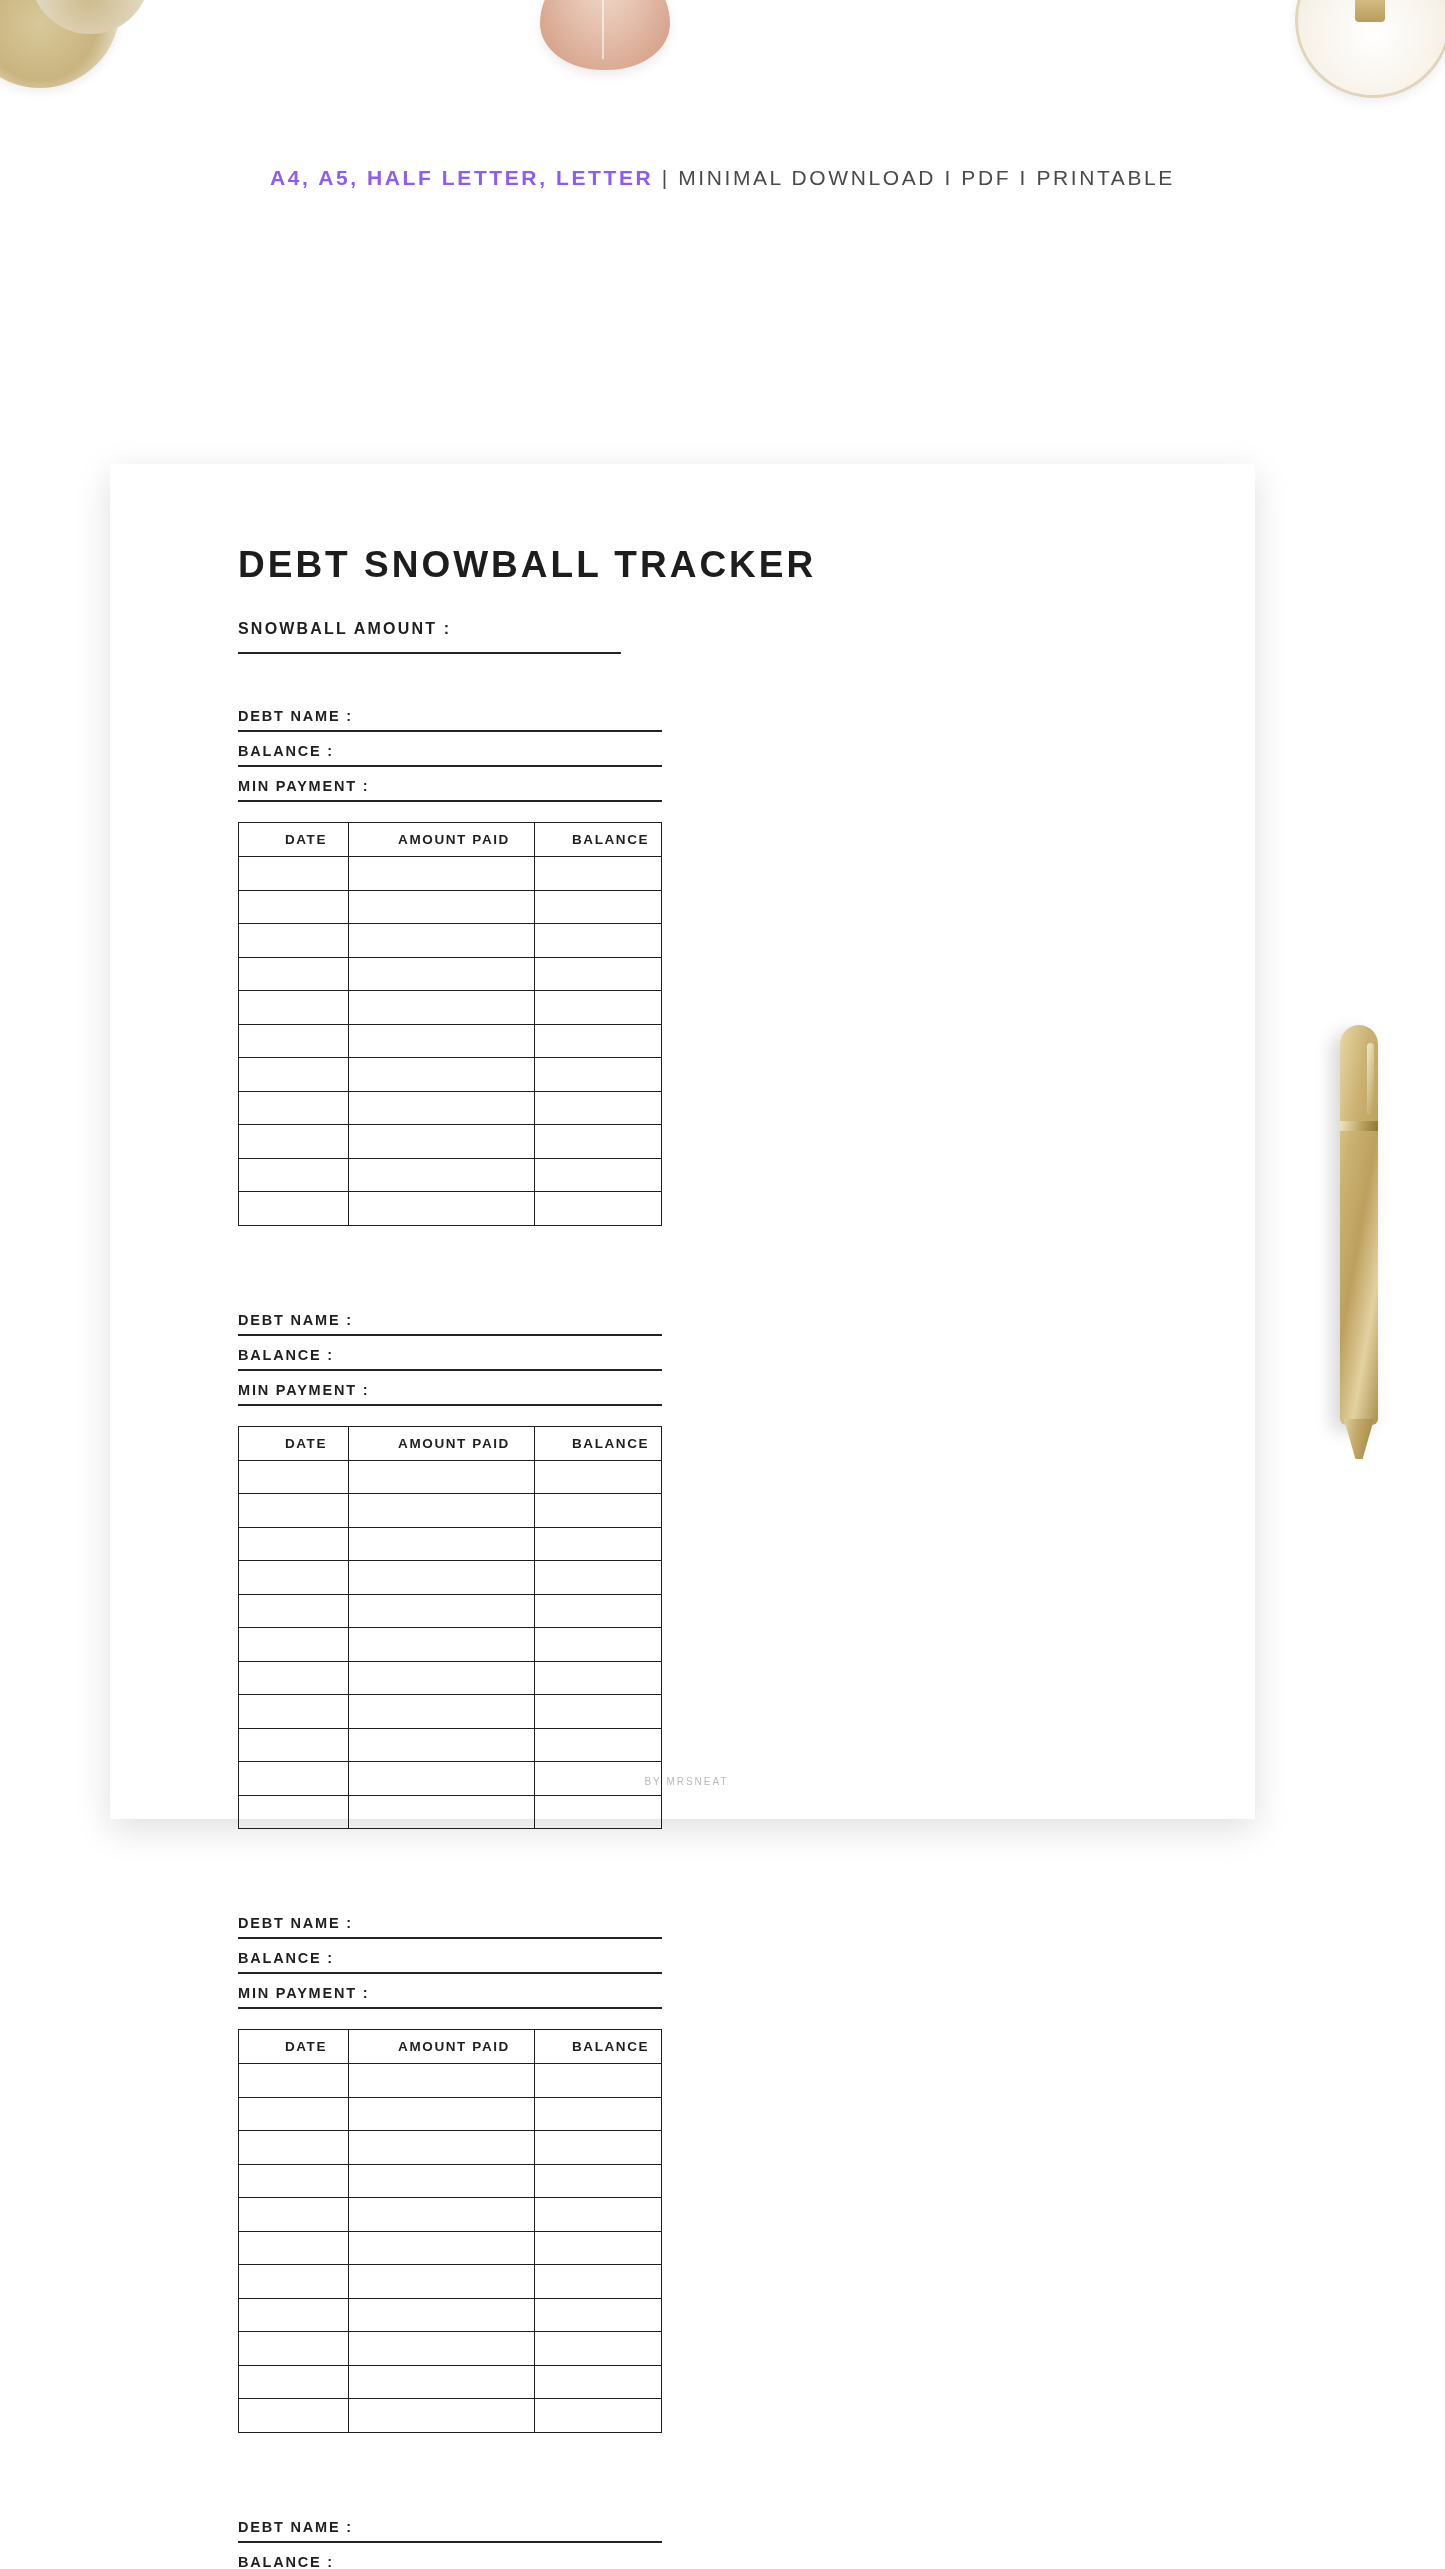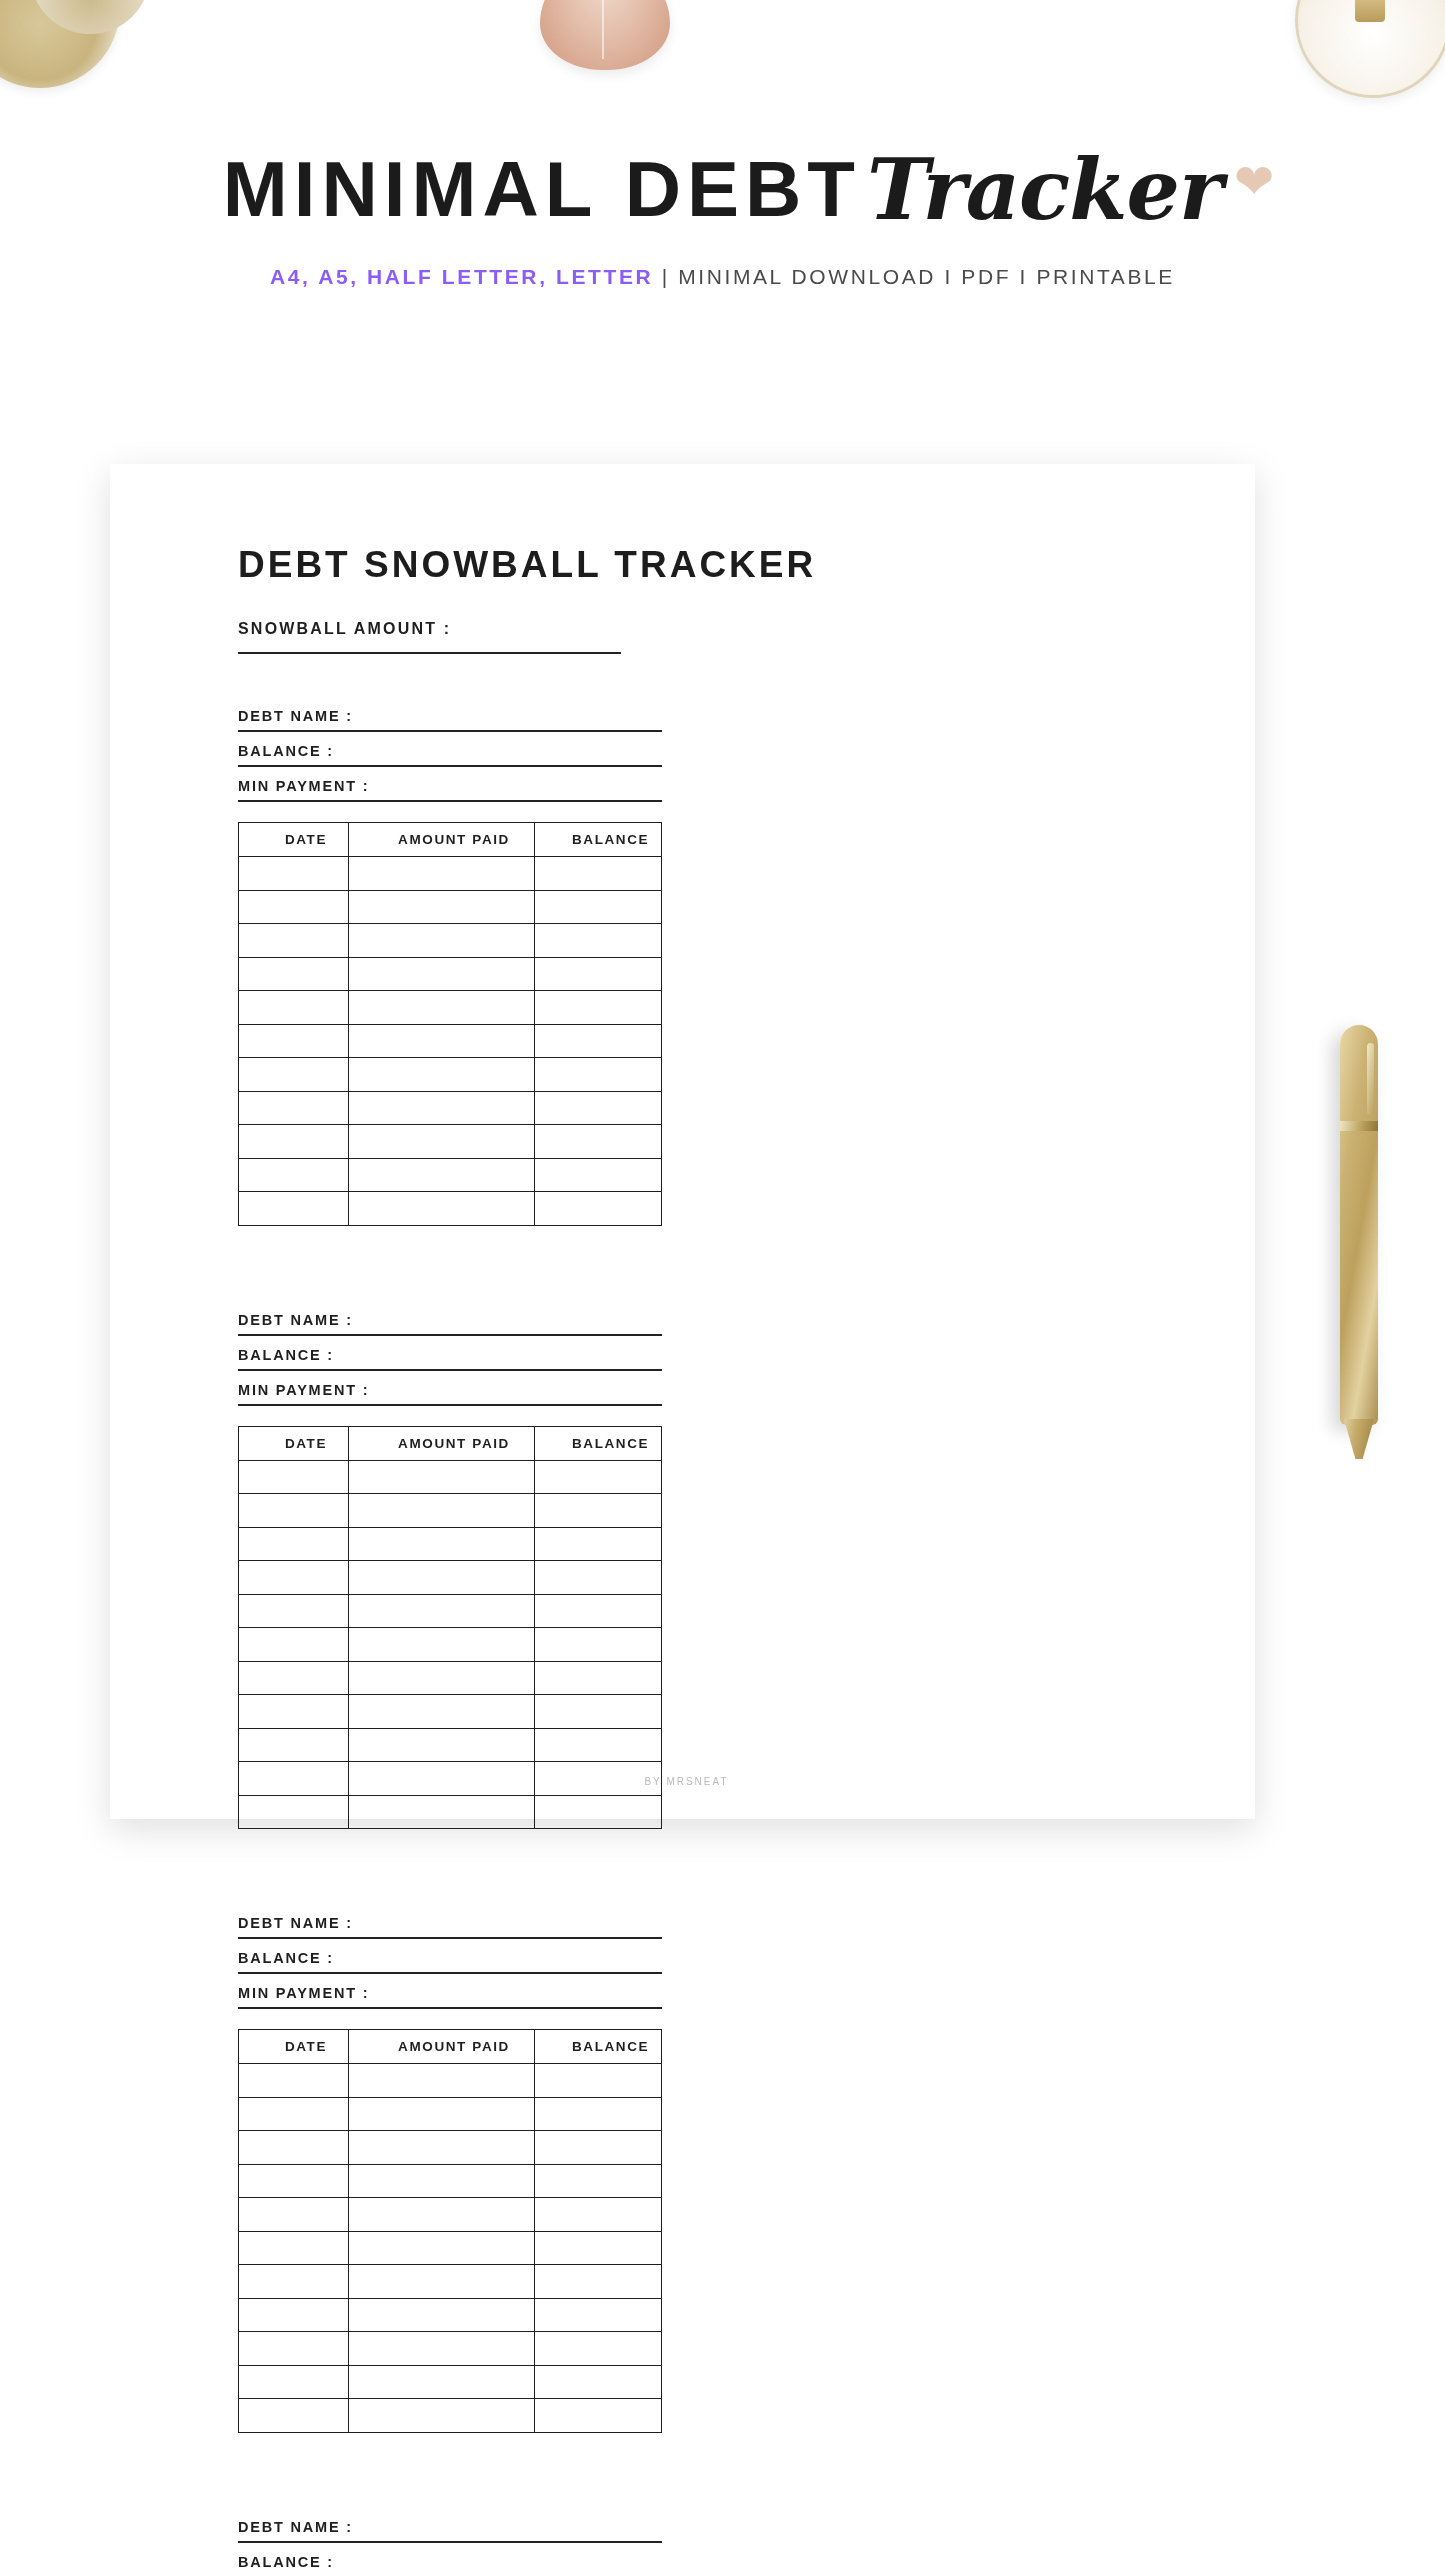--- a/index.html
+++ b/index.html
@@ -265,24 +265,20 @@
 
 <div class="deco-band">
   <div class="deco-bowl"></div>
   <div class="deco-bowl2"></div>
   <div class="deco-shell"></div>
   <div class="deco-clock"></div>
   <div class="deco-clock-knob"></div>
 </div>
 
 <div class="title-wrap">
-  <div class="title-line">
-    <span class="title-main">MINIMAL DEBT</span><span class="title-script">Tracker</span>
-    <span class="heart">❤</span>
-  </div>
   <div class="subtitle">
     <b>A4, A5, HALF LETTER, LETTER</b><span> | MINIMAL DOWNLOAD I PDF I PRINTABLE</span>
   </div>
 </div>
 
 <div class="sheet">
   <div class="sheet-inner">
     <div class="sheet-title">DEBT SNOWBALL TRACKER</div>
 
     <div class="snowball-row">

